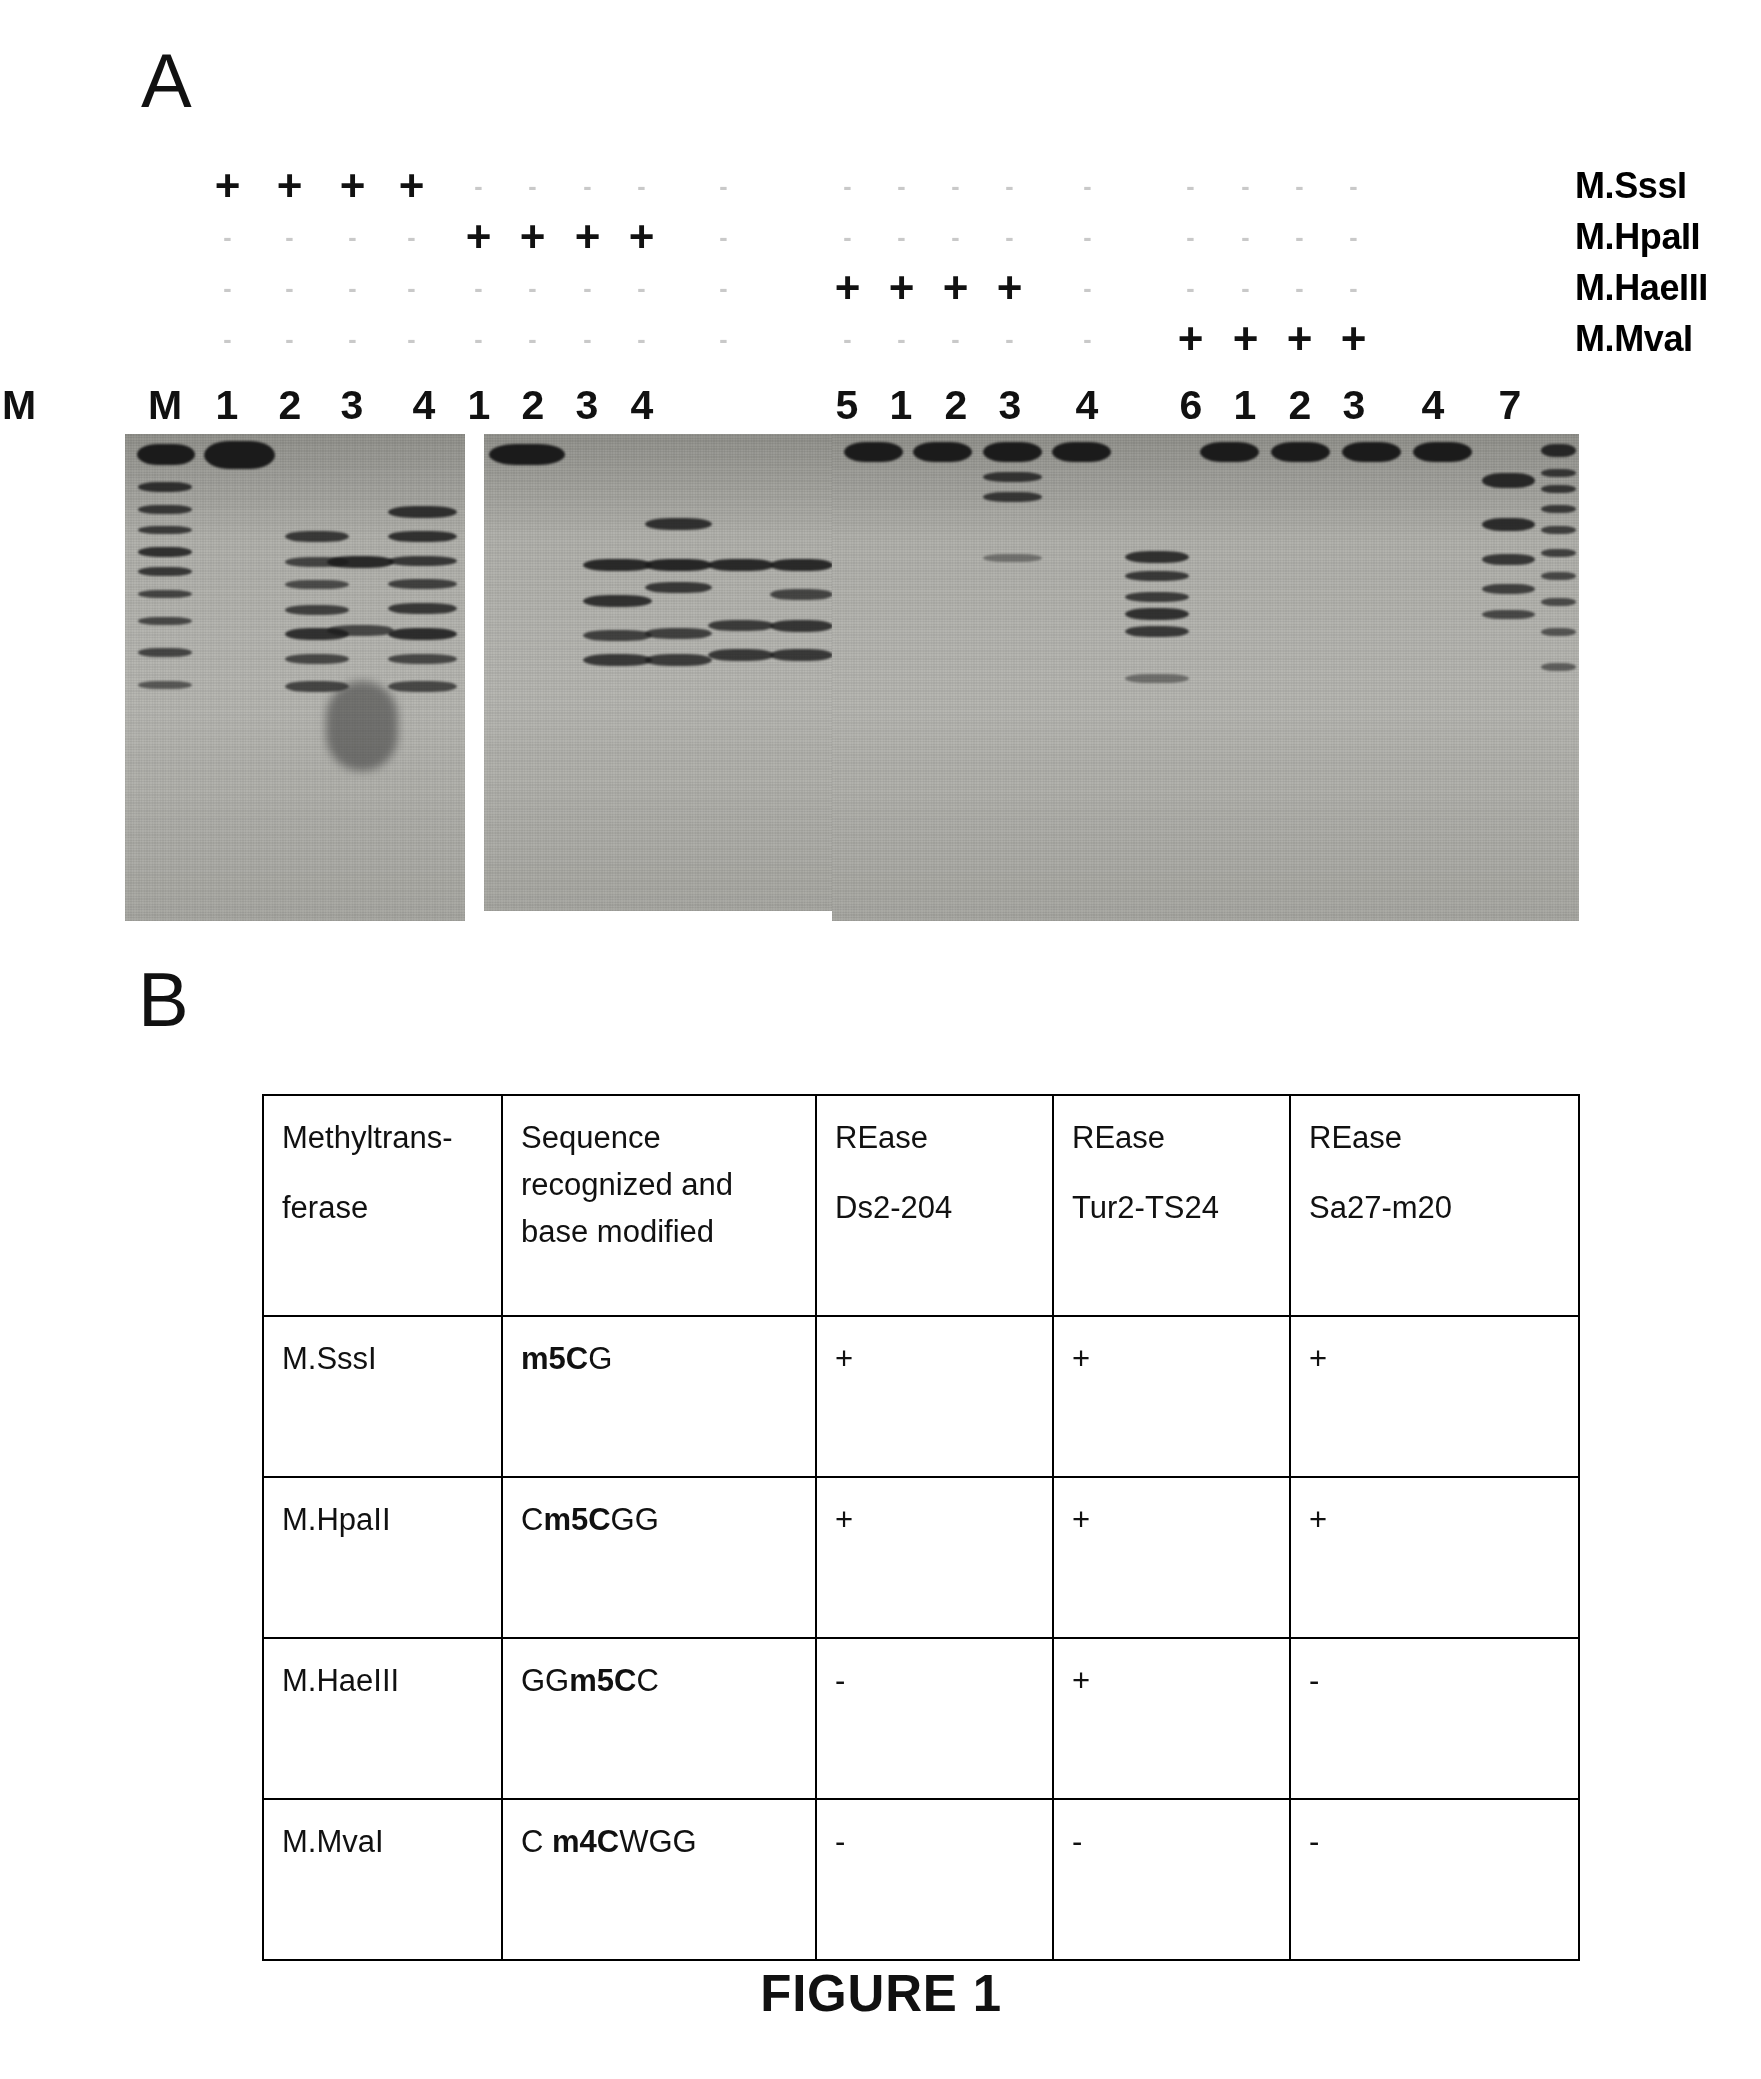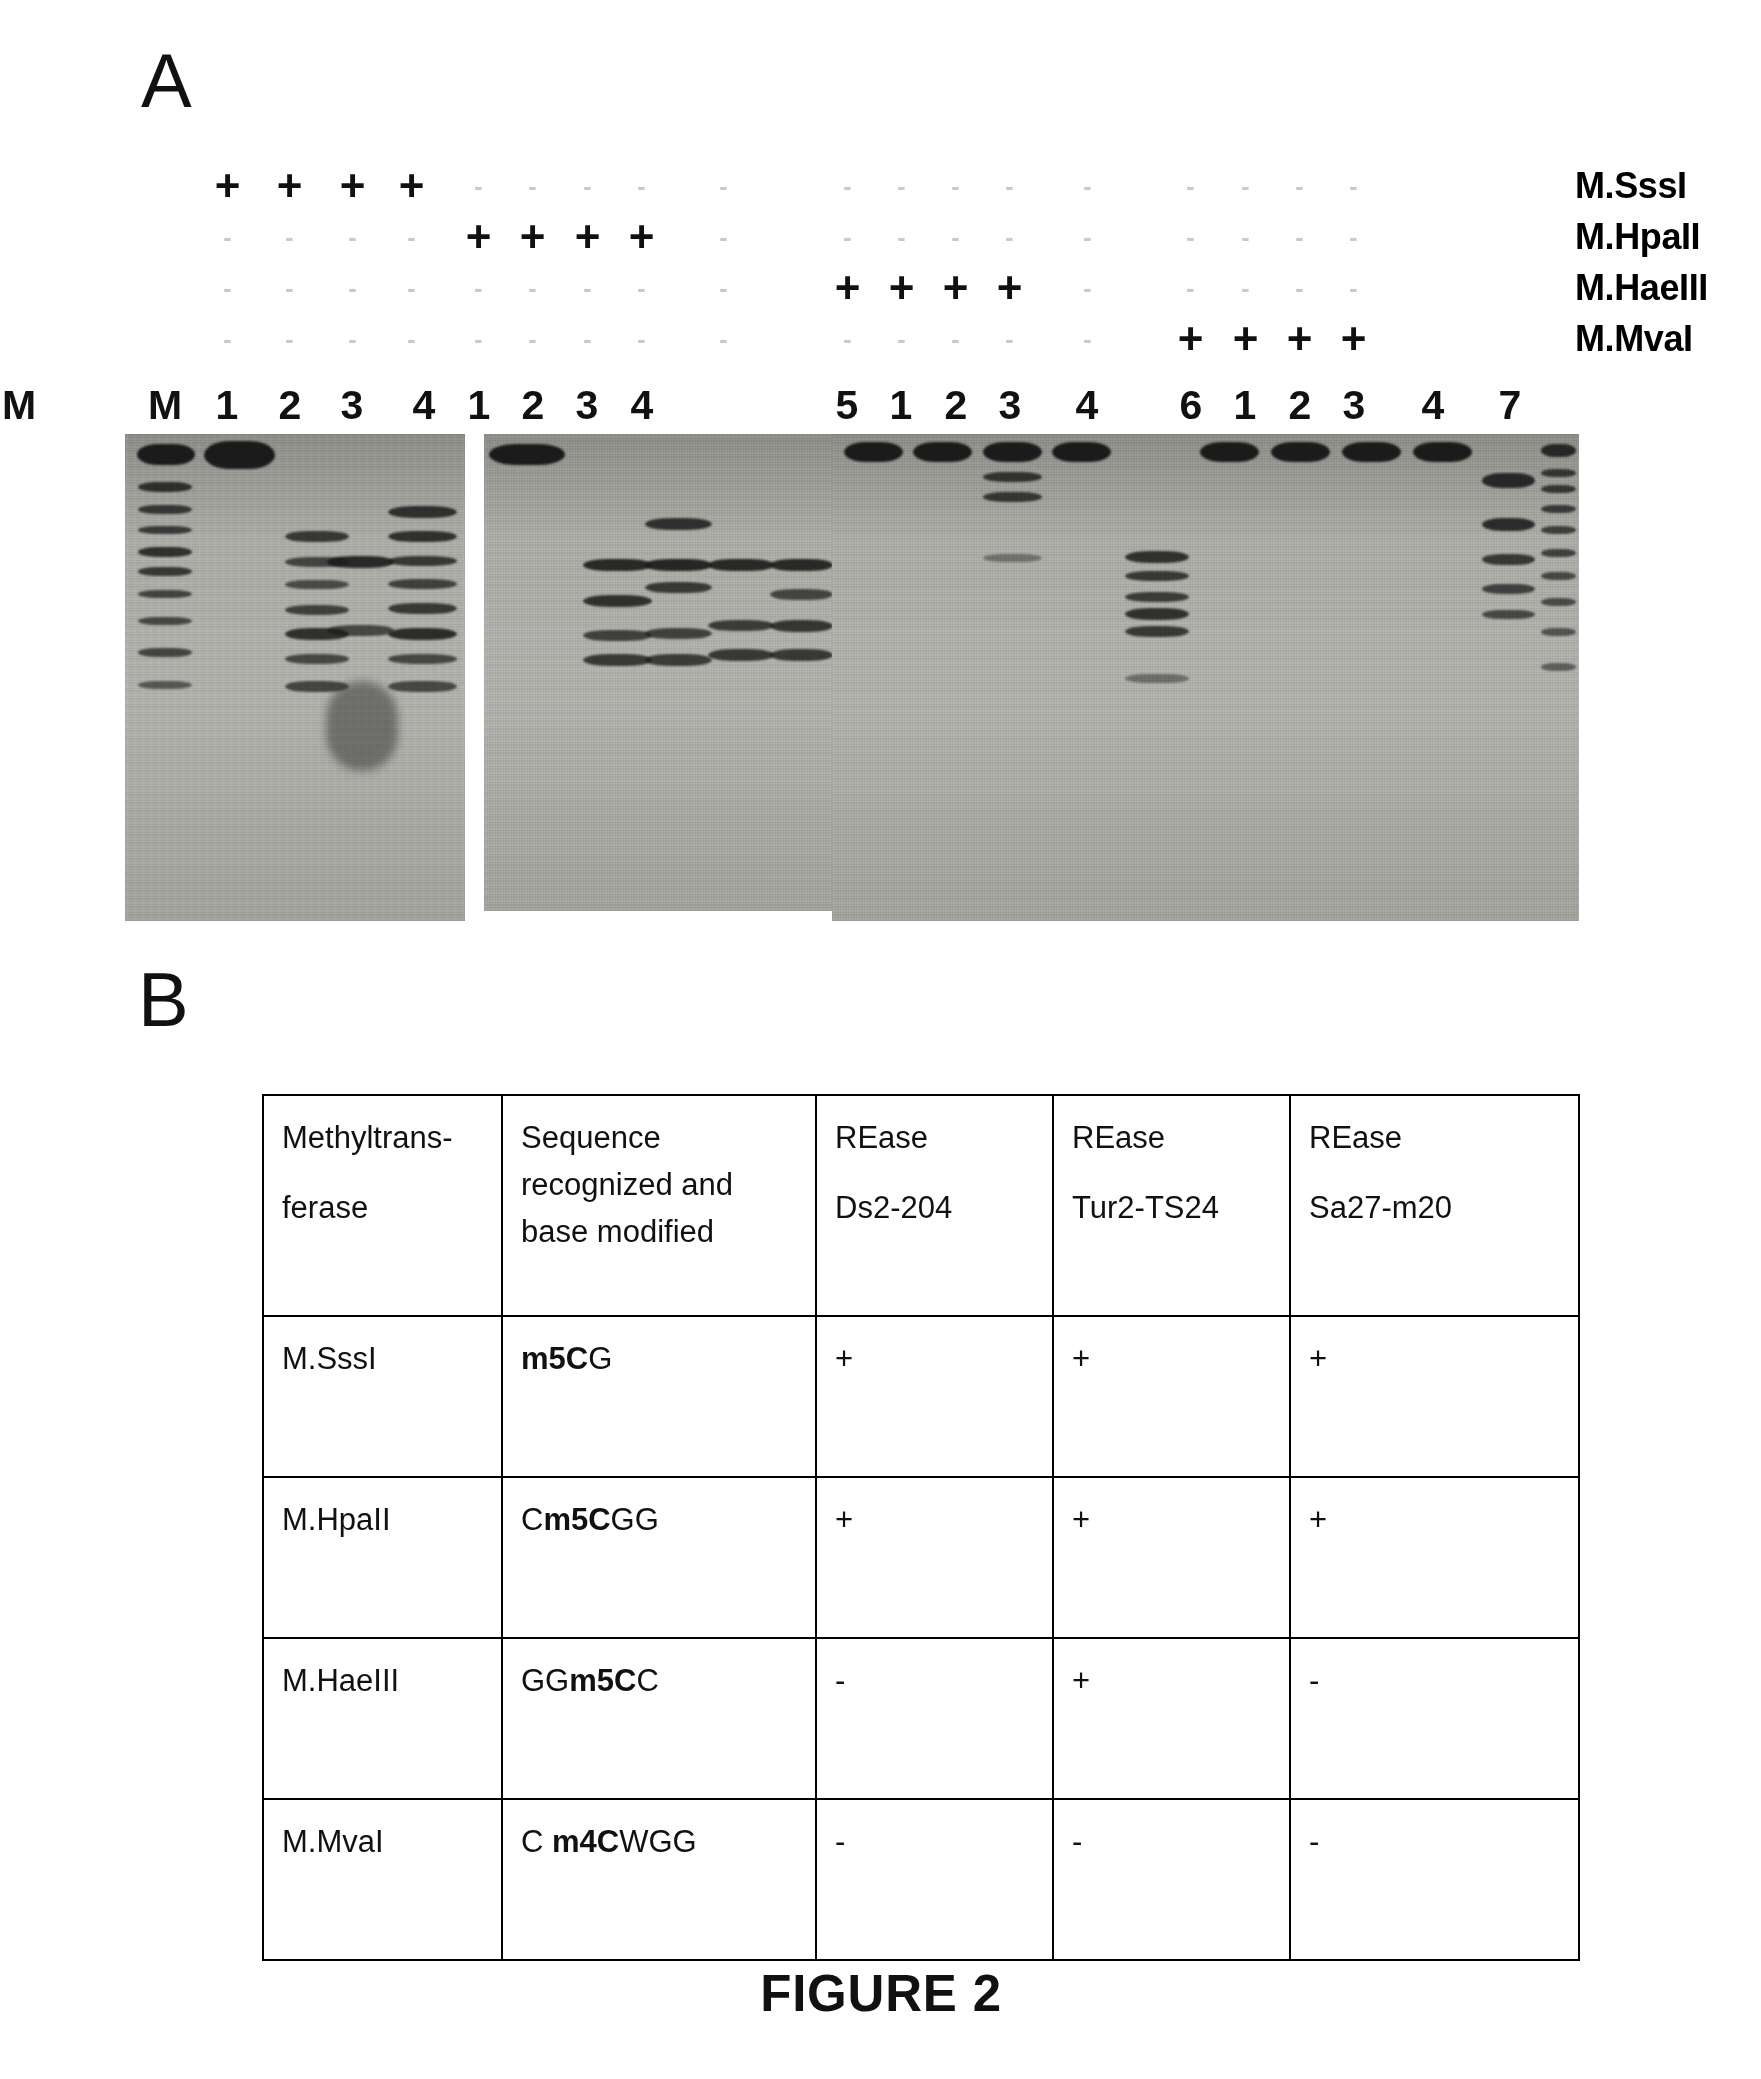--- a/index.html
+++ b/index.html
@@ -457,14 +457,14 @@
           <td>M.MvaI</td>
           <td class="seq"><span>C </span><b>m4C</b><span>WGG</span></td>
           <td class="mark-cell">-</td>
           <td class="mark-cell">-</td>
           <td class="mark-cell">-</td>
         </tr>
       </tbody>
   </table>
 </div>
 
-<div id="figure-caption">FIGURE 2</div>
+<div id="figure-caption">FIGURE 1</div>
 
 
 </body></html>

